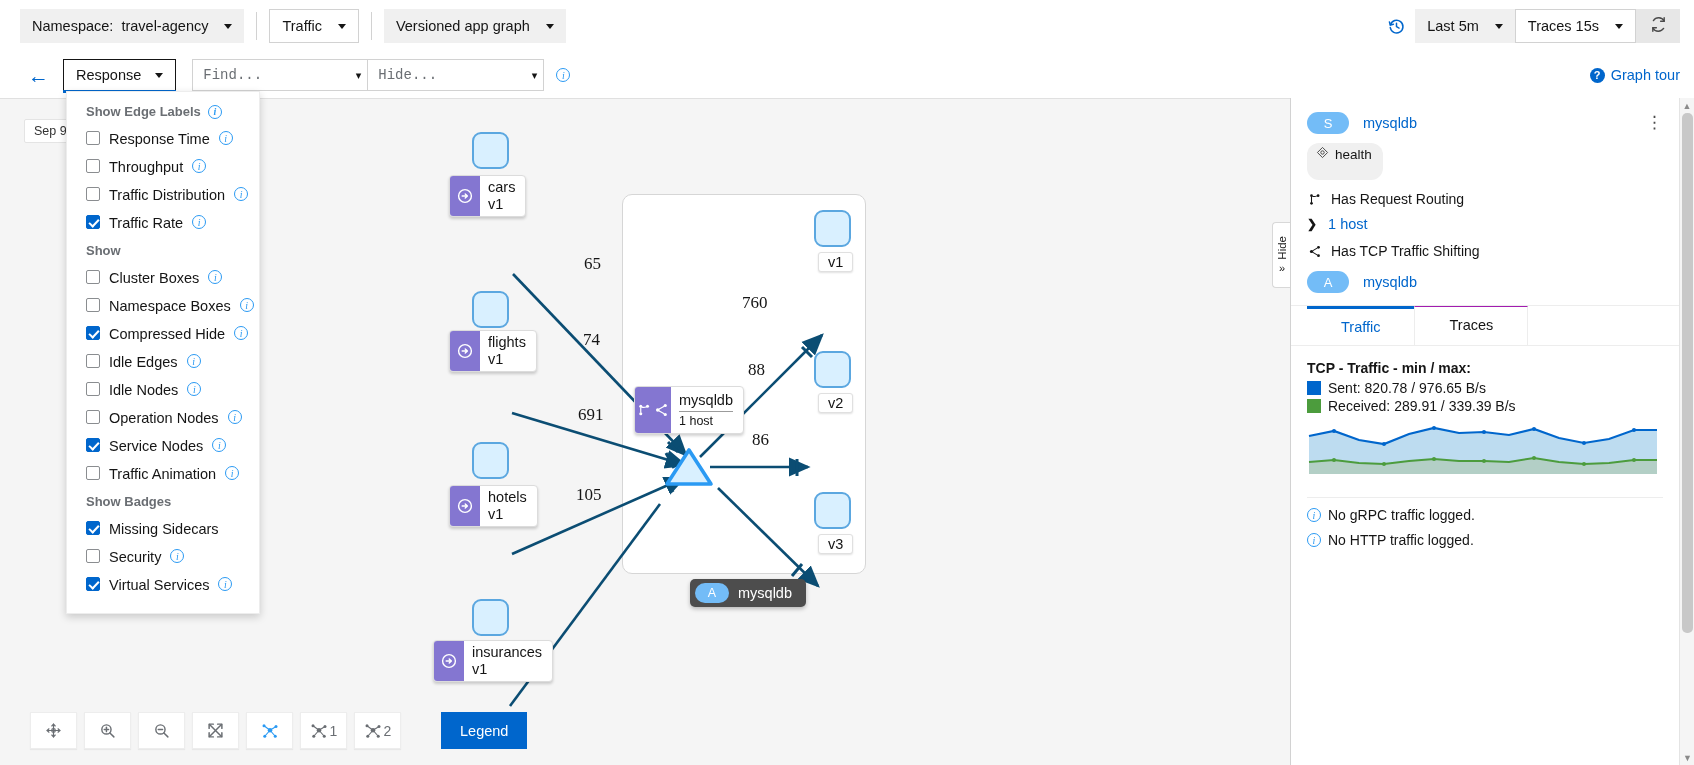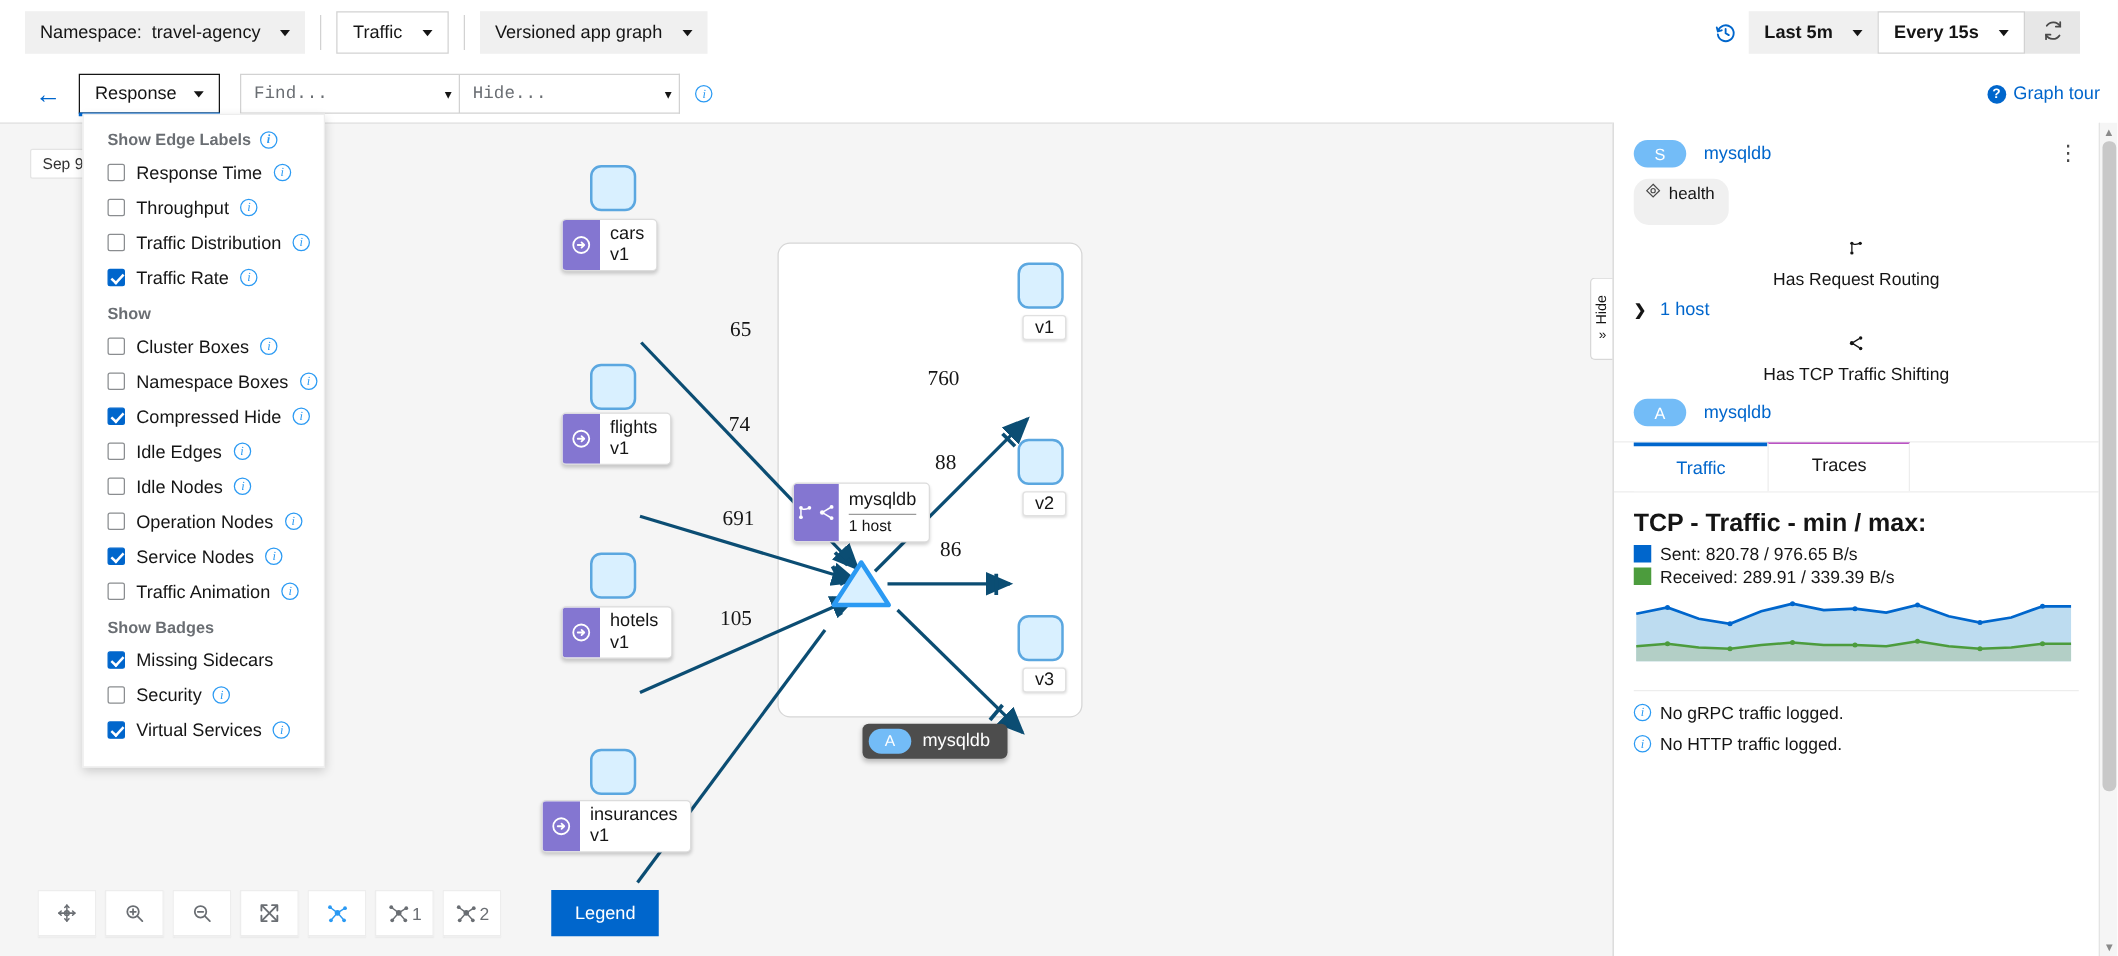--- a/index.html
+++ b/index.html
@@ -29,21 +29,21 @@
   }
   .select-chip.white { background: #fff; border: 1px solid #d2d2d2; }
   .select-chip .lbl { margin-right: 8px; }
   .select-chip .val { margin-right: 16px; }
   .caret {
     width: 0; height: 0; border-left: 4.5px solid transparent;
     border-right: 4.5px solid transparent; border-top: 5.5px solid #151515;
   }
   .vdiv { width: 1px; height: 28px; background: #d2d2d2; margin: 0 12px; }
   .topbar-right {
-    margin-left: auto; display: flex; align-items: center; padding-right: 30px; font-weight: bold;
+    margin-left: auto; display: flex; align-items: center; padding-right: 14px;
   }
   .clock-icon { color: #06c; margin-right: 10px; display:flex; align-items:center;}
   .refresh-btn {
     background: #e7e7e7; width: 44px; height: 34px; display: flex;
     align-items: center; justify-content: center; cursor: pointer; color: #4a4a4a;
   }
 
   
   .secondbar {
     position: absolute; top: 52px; left: 0; width: 1694px; height: 46px;
@@ -184,37 +184,37 @@
     background: #73bcf7; color: #fff; border-radius: 11px; width: 42px;
     height: 22px; font-size: 13px; display: flex; align-items: center;
     justify-content: center; margin-right: 14px;
   }
   .sp-link { color: #06c; font-size: 14.5px; cursor: pointer; }
   .kebab { margin-left: auto; color: #4a4a4a; cursor: pointer; letter-spacing: 0; line-height: .6; font-size: 17px; }
   .health-chip {
     display: inline-flex; align-items: center; gap: 6px; background: #f0f0f0;
     border-radius: 12px; padding: 3px 11px 18px 9px; margin-top: 9px; font-size: 13.5px;
   }
-  .sp-item { display: flex; align-items: center; gap: 9px; margin-top: 11px; font-size: 14px; flex-direction: column; }
+  .sp-item { display: flex; align-items: center; gap: 9px; margin-top: 11px; font-size: 14px; }
   .sp-item .ic { width: 15px; display:flex; align-items:center; justify-content:center; color: #151515; }
   .sp-host { display: flex; align-items: center; gap: 11px; margin-top: 9px; font-size: 14px; }
   .sp-host .caret-r { color: #151515; font-size: 12px; font-weight: bold; }
   .sp-row-a { display: flex; align-items: center; margin-top: 12px; }
 
   .tabs { display: flex; padding: 0 16px; border-bottom: 1px solid #ededed; }
   .tab {
     padding: 10px 34px; font-size: 14.5px; color: #06c; cursor: pointer;
     border-top: 3px solid #06c; background: #fff;
   }
   .tab.inactive {
     color: #151515; border: 1px solid #ededed; border-top: 1px solid #a21caf;
     border-bottom: none;
   }
   .traffic-body { padding: 14px 16px 0 16px; }
-  .tcp-title { font-weight: bold; font-size: 20px; margin-bottom: 4px; }
+  .tcp-title { font-weight: bold; font-size: 14px; margin-bottom: 4px; }
   .legend-line { display: flex; align-items: center; gap: 7px; font-size: 14px; margin-top: 2px; }
   .sw { width: 14px; height: 14px; flex: none; }
   .sparkline { margin-top: 8px; }
   .nolog { display: flex; align-items: center; gap: 7px; font-size: 14px; margin-top: 9px; }
   .nolog .info-i { border-color: #2b9af3; }
   .hrline { border-top: 1px solid #ededed; margin-top: 14px; }
   .sp-scrollbar {
     position: absolute; right: 0; top: 0; width: 15px; height: 667px; background: #f5f5f5;
     border-left: 1px solid #e4e4e4;
   }
@@ -280,21 +280,21 @@
           <path d="M3.5 9.5 A9 9 0 1 1 3.2 13.4"></path>
             <polyline points="2,5.5 3.2,10 7.6,8.8"></polyline>
           <polyline points="12,7.3 12,12.2 15.6,14.2"></polyline>
         </svg>
       </span>
       <div class="select-chip">
         <span class="val">Last 5m</span>
         <span class="caret"></span>
       </div>
       <div class="select-chip white">
-        <span class="val">Every 15s</span>
+        <span class="val">Traces 15s</span>
         <span class="caret"></span>
       </div>
       <div class="refresh-btn">
         <span>
           <svg width="17" height="17" viewBox="0 0 24 24" fill="none" stroke="#4a4a4a" stroke-width="2" stroke-linecap="round">
             <path d="M20 7 A9 9 0 0 0 4.8 6.5"></path>
               <polyline points="20,2.4 20,7.4 15,7.4"></polyline>
             <path d="M4 17 A9 9 0 0 0 19.2 17.5"></path>
               <polyline points="4,21.6 4,16.6 9,16.6"></polyline>
           </svg>

